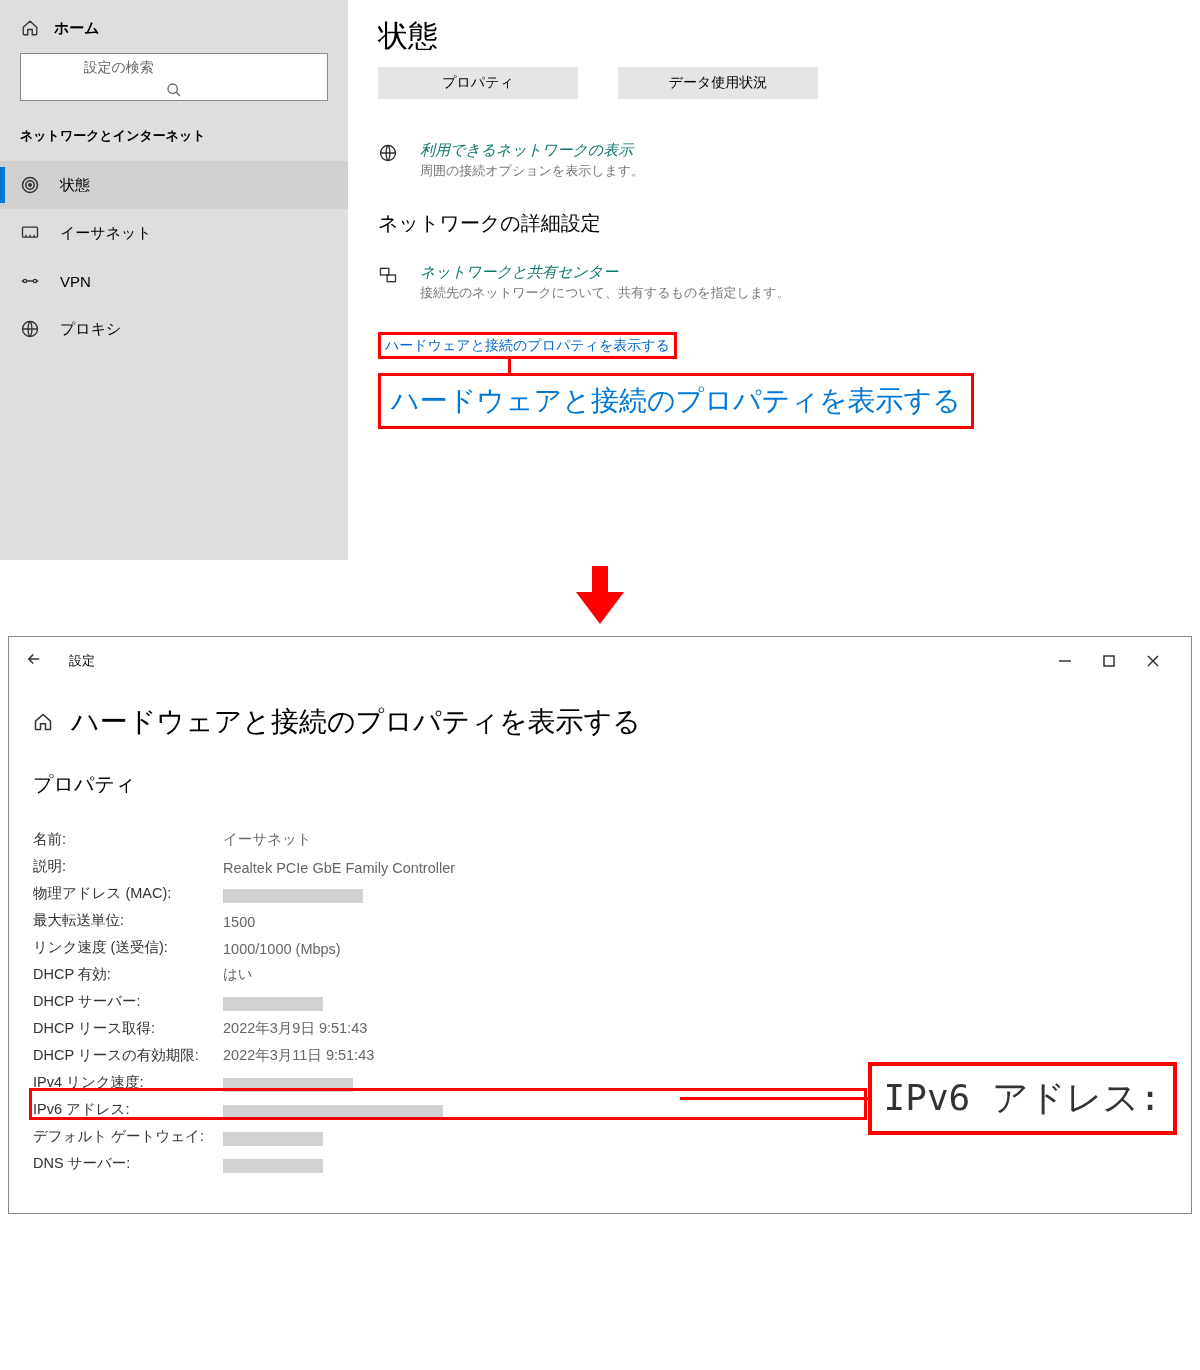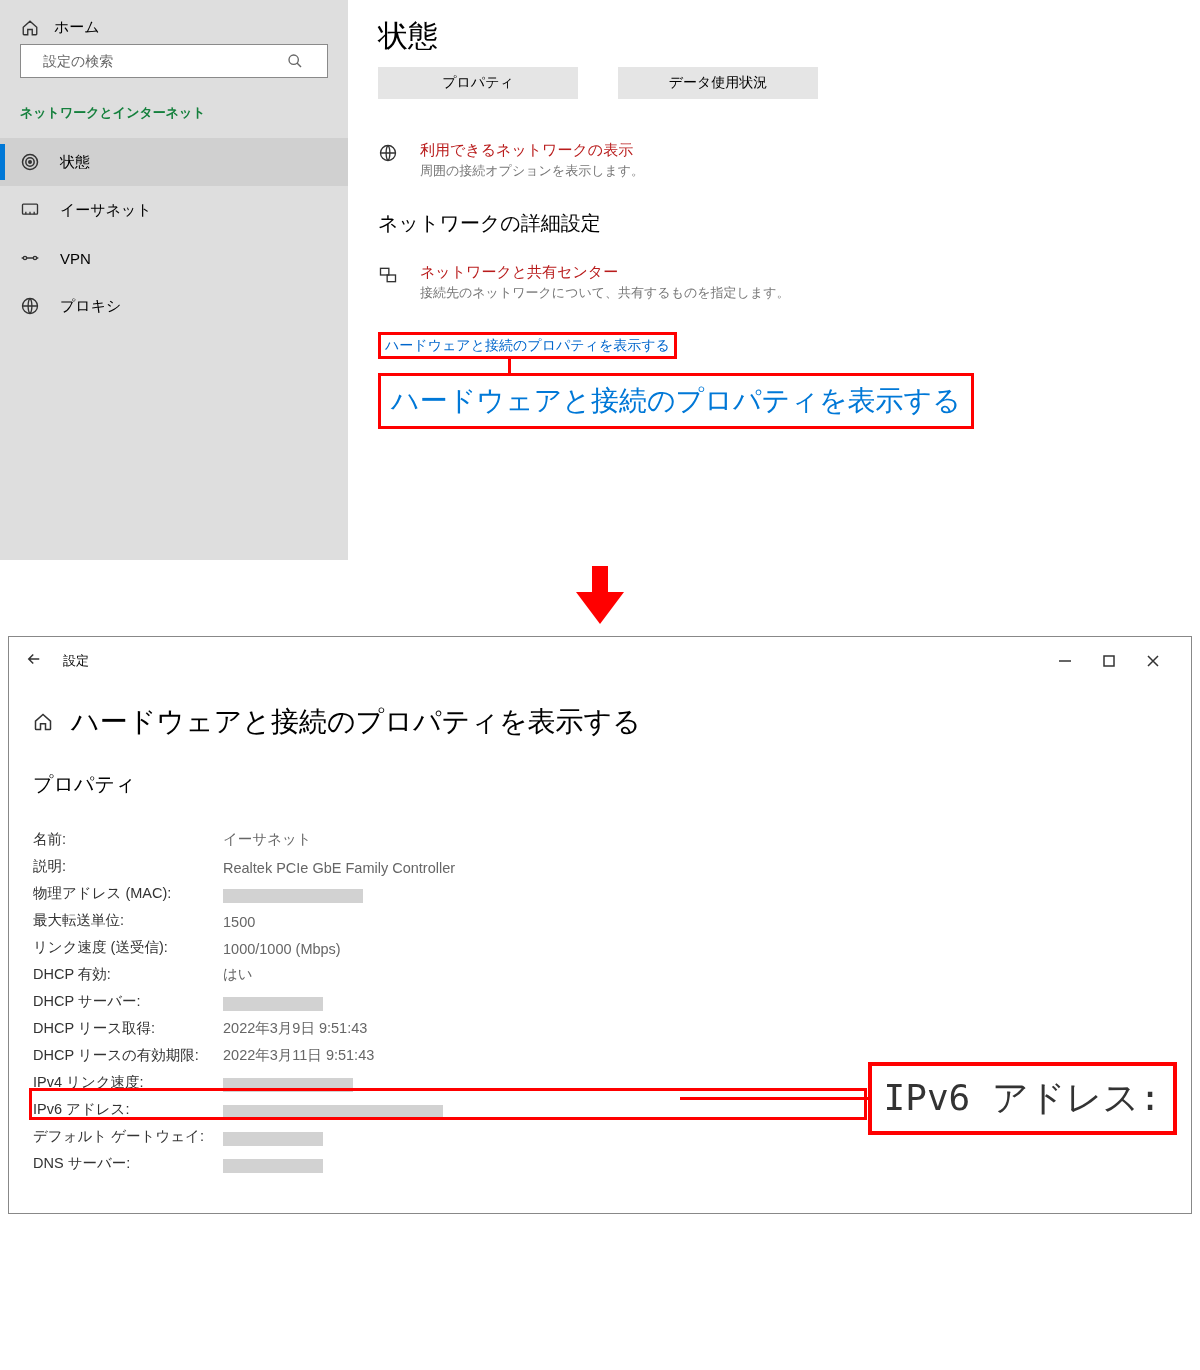--- a/index.html
+++ b/index.html
@@ -1,58 +1,58 @@
 <!DOCTYPE html>
 <html><head>
 <meta charset="utf-8">
 <style>
 * { margin: 0; padding: 0; box-sizing: border-box; font-family: "Yu Gothic UI", "Segoe UI", sans-serif; }
 body { background: #fff; width: 1200px; }
 
 
 .top-panel { display: flex; height: 560px; background: #fff; }
 .sidebar { width: 348px; background: #dedede; padding-top: 18px; }
-.home-row { display: flex; align-items: flex-start; padding: 0 20px 6px 20px; gap: 14px; }
+.home-row { display: flex; align-items: center; padding: 0 20px 15px 20px; gap: 14px; font-weight: bold; }
 .home-row span.label { font-size: 15px; color: #000; }
-.search-box { margin: 0 20px 20px 20px; display: flex; align-items: center; border: 1px solid #8a8a8a; background: #fff; height: 34px; padding: 0 22px; }
+.search-box { margin: 0 20px 20px 20px; display: flex; align-items: center; border: 1px solid #8a8a8a; background: #fff; height: 48px; padding: 0 10px; flex-direction: column; }
 .search-box input { flex: 1; border: none; background: transparent; font-size: 14px; outline: none; color: #666; }
 .search-box input::placeholder { color: #666; }
-.category-title { font-size: 13px; font-weight: 600; padding: 6px 20px 16px 20px; color: #15803d; }
+.category-title { font-size: 13px; font-weight: 600; padding: 6px 20px 16px 20px; color: #000000; }
 .side-item { display: flex; align-items: center; gap: 20px; padding: 14px 20px 14px 20px; font-size: 15px; color: #000; cursor: pointer; position: relative; }
 .side-item.active { background: #d0d0d0; }
 .side-item.active::before { content: ""; position: absolute; left: 0; top: 6px; bottom: 6px; width: 5px; background: #0078d7; }
 .icon { width: 20px; height: 20px; display: inline-flex; align-items: center; justify-content: center; }
 
 .content { flex: 1; padding: 16px 30px; position: relative; }
 .page-title { font-size: 30px; font-weight: 400; margin-bottom: 10px; }
 .two-buttons { display: flex; gap: 40px; margin-bottom: 42px; }
 .flat-btn { background: #e5e5e5; border: none; height: 32px; flex: 1; max-width: 200px; font-size: 14px; cursor: pointer; }
 
 .info-row { display: flex; gap: 16px; margin-bottom: 30px; }
 .info-row .icon-wrap { width: 26px; margin-top: 2px; }
-.info-row .txt .title { font-size: 15px; color: #b91c1c; }
+.info-row .txt .title { font-size: 15px; color: #0f766e; font-style: italic; }
 .info-row .txt .desc { font-size: 13px; color: #777; margin-top: 2px; }
 
 .section-heading { font-size: 20px; margin: 8px 0 26px 0; }
 
 .red-box { border: 3px solid #f00; display: inline-block; }
 .red-box.small { padding: 1px 4px; }
 .red-box.small a { color: #0066cc; font-size: 14px; text-decoration: none; }
 .red-conn { width: 3px; height: 14px; background: #f00; margin-left: 130px; }
 .red-box.big { padding: 6px 10px; }
 .red-box.big span { color: #0078d7; font-size: 28px; }
 
 
 .arrow-wrap { display: flex; justify-content: center; padding: 6px 0 12px 0; }
 
 
 .bottom-panel { border: 1px solid #888; margin: 0 8px; background: #fff; padding-bottom: 40px; }
 .win-header { display: flex; align-items: center; height: 48px; padding: 0 16px; }
 .win-header .back { width: 26px; }
-.win-header .appname { font-size: 13px; margin-left: 12px; }
+.win-header .appname { font-size: 13px; margin-left: 18px; }
 .win-header .spacer { flex: 1; }
 .win-btn { width: 44px; height: 32px; display: flex; align-items: center; justify-content: center; cursor: pointer; }
 
 .page-head { display: flex; align-items: center; gap: 18px; padding: 18px 24px 30px 24px; }
 .page-head .ptitle { font-size: 28px; }
 
 .props { padding: 0 24px; }
 .props-title { font-size: 20px; margin-bottom: 24px; }
 .prop-row { display: flex; align-items: flex-end; font-size: 14.5px; height: 27px; color: #333; }
 .prop-row .label { width: 190px; }

